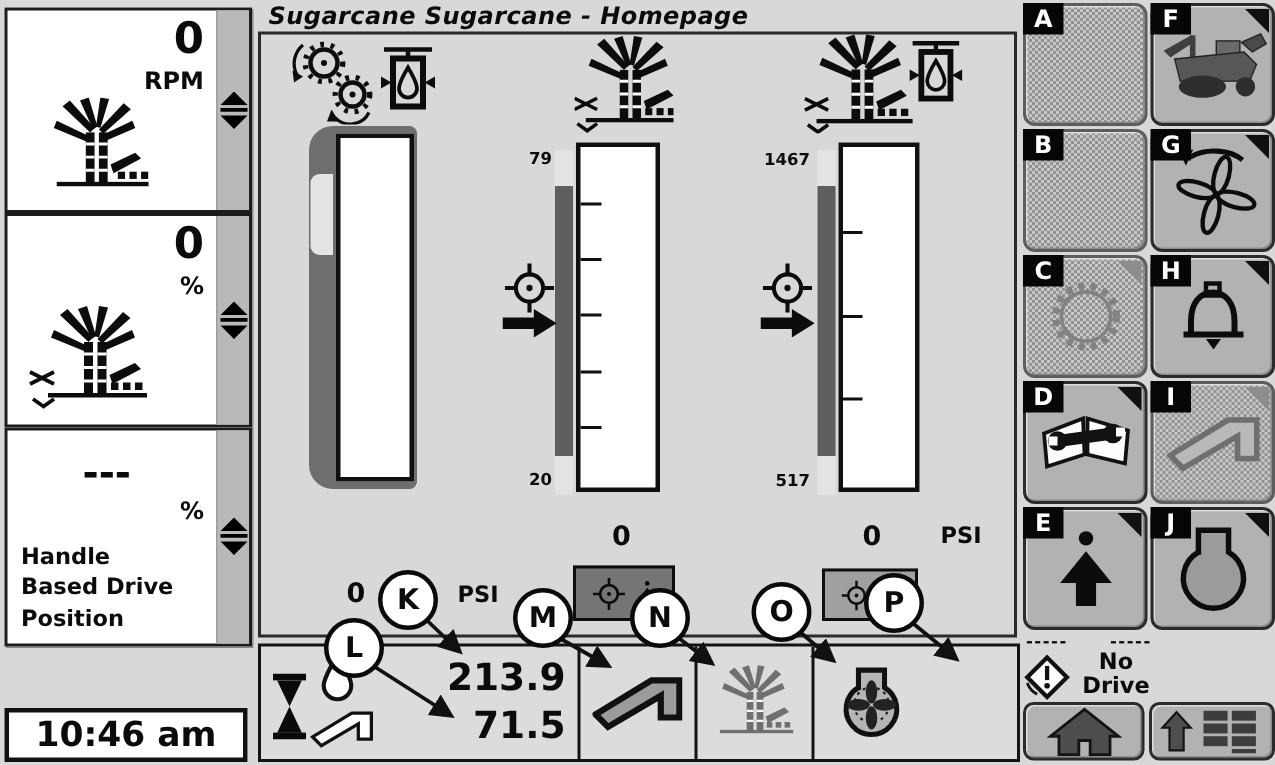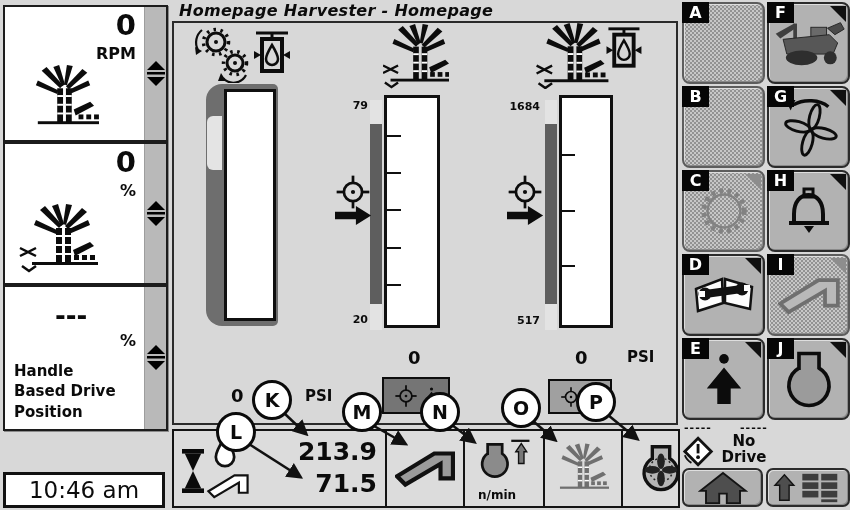--- a/index.html
+++ b/index.html
@@ -5,21 +5,21 @@
   html,body{margin:0;padding:0}
   body{width:850px;height:510px;background:#d8d8d8;font-family:"DejaVu Sans","Liberation Sans",sans-serif;color:#0b0b0b;overflow:hidden}
   #app{position:relative;width:850px;height:510px}
   .abs{position:absolute}
   
   .panel{position:absolute;left:3px;width:161px;background:#fff;border:2px solid #1c1c1c;box-shadow:1px 1px 0 #8a8a8a}
   .spinstrip{position:absolute;top:0;right:0;bottom:0;width:21px;background:#b9b9b9;border-left:1px solid #9d9d9d;display:flex;align-items:center;justify-content:center}
   .pval{position:absolute;right:30px;top:4px;font-weight:800;font-size:29px;line-height:1}
   .punit{position:absolute;right:30px;top:37px;font-weight:700;font-size:16px}
   .plabel{position:absolute;left:9px;font-weight:700;font-size:15px;line-height:1.35}
-  .clock{position:absolute;left:3px;top:472px;width:156px;height:30px;background:#fff;border:3px solid #111;display:flex;align-items:center;justify-content:center;font-size:23px;font-weight:400}
+  .clock{position:absolute;left:3px;top:472px;width:156px;height:30px;background:#fff;border:3px solid #111;display:flex;align-items:center;justify-content:center;font-size:23px;font-weight:700}
   
   .title{position:absolute;left:179px;top:1px;font-style:italic;font-weight:700;font-size:16px;letter-spacing:.3px}
   .centerbox{position:absolute;left:172px;top:21px;width:502px;height:400px;border:2px solid #2a2a2a}
   .bar{position:absolute;background:#fff;border:3px solid #101010}
   .tick{position:absolute;height:2px;background:#101010}
   .gmax,.gmin{position:absolute;font-weight:700;font-size:11px;text-align:right}
   .gval{position:absolute;font-weight:700;font-size:18px}
   .gunit{position:absolute;font-weight:700;font-size:15px}
   .autobtn{position:absolute;border:2px solid #0d0d0d;display:flex;align-items:center;justify-content:center;gap:5px}
   .callout{position:absolute;width:34px;height:34px;border-radius:50%;background:#fff;border:3px solid #0a0a0a;display:flex;align-items:center;justify-content:center;font-weight:800;font-size:19px;z-index:6}
@@ -249,21 +249,21 @@
       <svg width="20" height="26" viewBox="0 0 20 26">
           <use href="#g-spin"></use>
         </svg>
     </div>
   </div>
 
   <div class="clock">
     <span>10:46 am</span>
   </div>
 
-  <div class="title">Homepage Harvester - Homepage</div>
+  <div class="title">Sugarcane Sugarcane - Homepage</div>
   <div class="centerbox"></div>
 
   <svg class="abs" style="left:190px;top:27px" width="102" height="56" viewBox="0 0 102 56" color="#0c0c0c">
     <use href="#g-drums"></use>
       <use href="#g-pressure" x="64" y="2"></use>
   </svg>
 
   <div class="abs" style="left:206px;top:84px;width:72px;height:242px;background:#6e6e6e;border-radius:16px 5px 5px 16px"></div>
   <div class="abs" style="left:207px;top:116px;width:15px;height:54px;background:#e4e4e4;border-radius:6px 0 0 6px"></div>
   <div class="bar" style="left:224px;top:89px;width:46px;height:226px"></div>
@@ -303,21 +303,21 @@
         <use href="#g-person"></use>
       </svg>
   </div>
 
   <svg class="abs" style="left:536px;top:23px" width="106" height="66" viewBox="0 0 108 68" color="#0c0c0c">
     <use href="#g-cane" x="8"></use>
       <use href="#g-ground" x="8"></use>
       <use href="#g-cut"></use>
       <use href="#g-pressure" x="72" y="2"></use>
   </svg>
-  <div class="gmax" style="left:492px;top:100px;width:48px">1684</div>
+  <div class="gmax" style="left:492px;top:100px;width:48px">1467</div>
   <div class="abs" style="left:545px;top:100px;width:12px">
     <div style="height:24px;background:#e3e3e3"></div>
     <div style="height:180px;background:#5e5e5e"></div>
     <div style="height:26px;background:#e3e3e3"></div>
   </div>
   <div class="bar" style="left:559px;top:95px;width:48px;height:227px"></div>
   <div class="tick" style="left:562px;top:154px;width:13px"></div>
   <div class="tick" style="left:562px;top:210px;width:13px"></div>
   <div class="tick" style="left:562px;top:265px;width:13px"></div>
   <svg class="abs" style="left:505px;top:172px" width="40" height="40" viewBox="0 0 44 44" color="#0c0c0c">
@@ -385,26 +385,20 @@
           <use href="#g-arm" fill="#fff" stroke="#111" stroke-width="3"></use>
         </svg>
       <div class="bval" style="top:8px">213.9</div>
       <div class="bval" style="top:40px">71.5</div>
     </div>
     <div class="bcell" style="width:76px">
       <svg class="abs" style="left:8px;top:16px" width="60" height="42" viewBox="0 0 58 40">
           <use href="#g-arm" fill="#9b9b9b" stroke="#111" stroke-width="4"></use>
         </svg>
     </div>
-    <div class="bcell" style="width:78px">
-      <svg class="abs" style="left:10px;top:8px" width="58" height="40" viewBox="0 0 60 44">
-          <use href="#g-pumpup"></use>
-        </svg>
-      <div class="abs" style="left:0;right:14px;bottom:4px;text-align:center;font-weight:800;font-size:12px">n/min</div>
-    </div>
     <div class="bcell" style="width:76px">
       <svg class="abs" style="left:12px;top:8px" width="52" height="58" viewBox="0 0 70 66" color="#6f6f6f">
         <use href="#g-cane" x="4"></use>
           <use href="#g-ground" x="4"></use>
       </svg>
     </div>
     <div class="bcell" style="width:76px">
       <svg class="abs" style="left:11px;top:8px" width="54" height="56" viewBox="0 0 56 56">
           <use href="#g-fanpump"></use>
         </svg>

